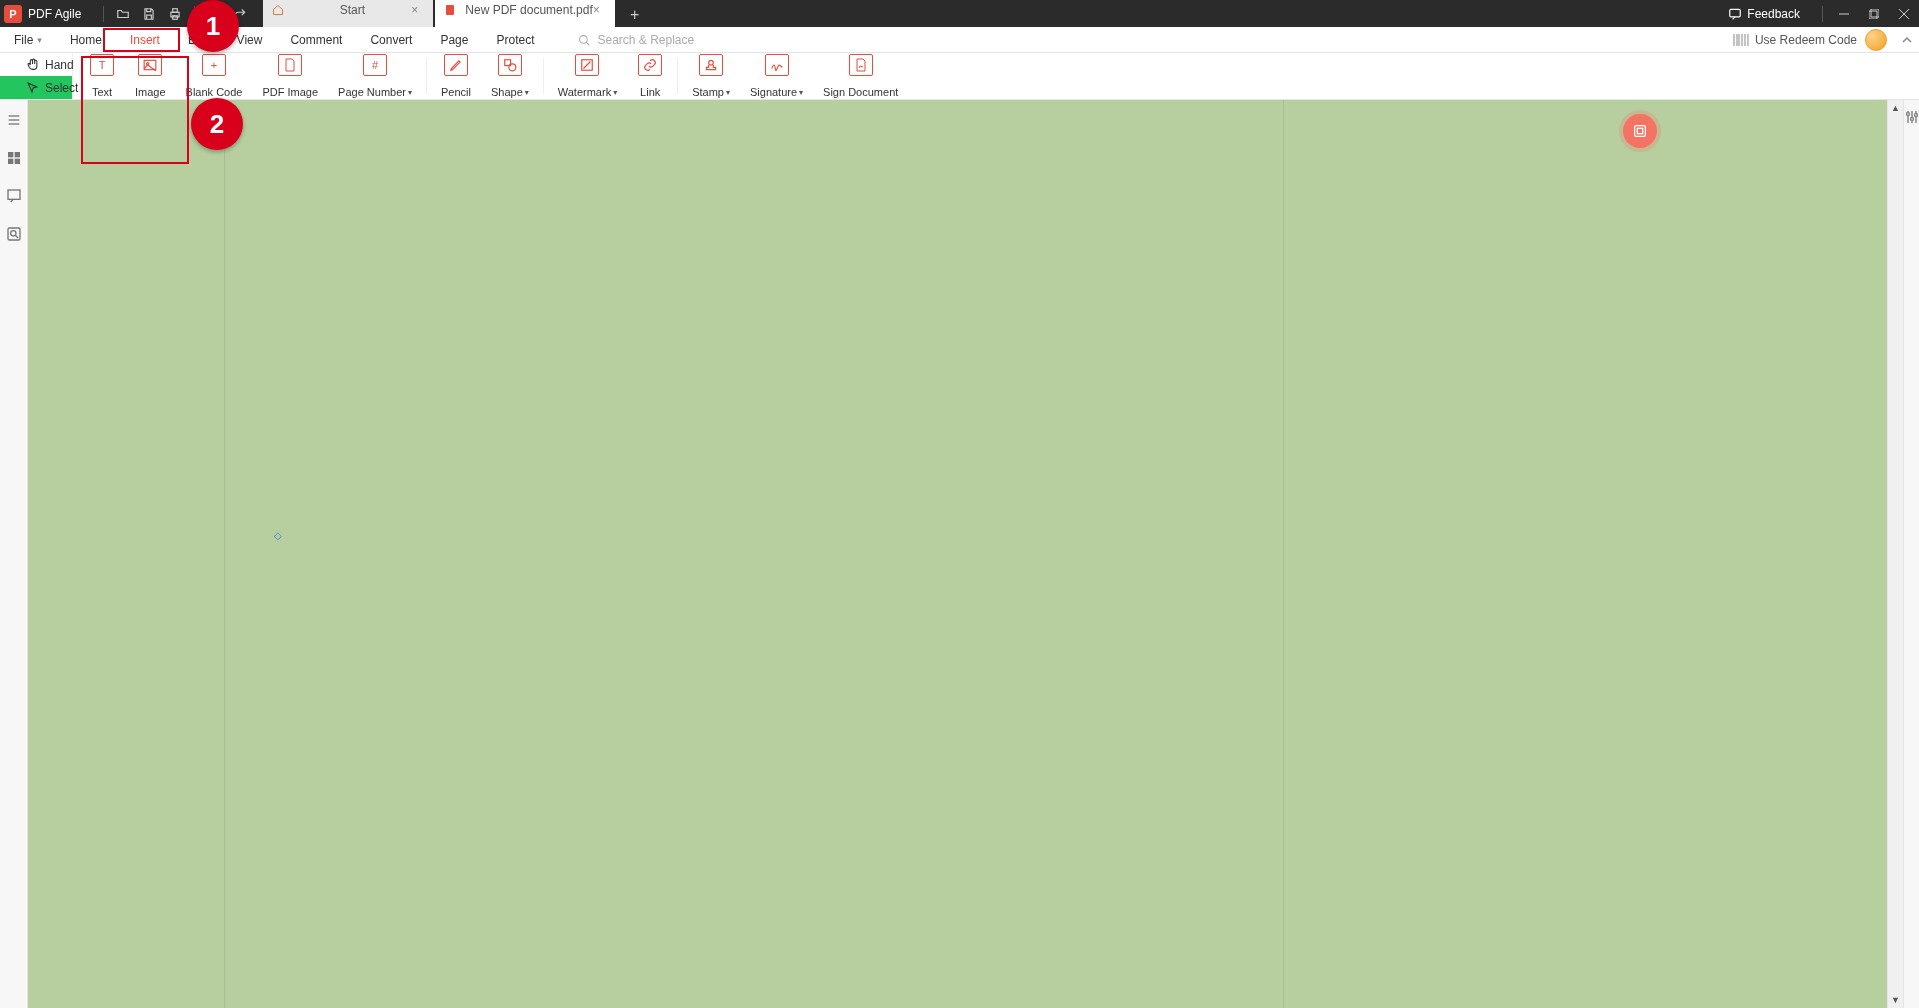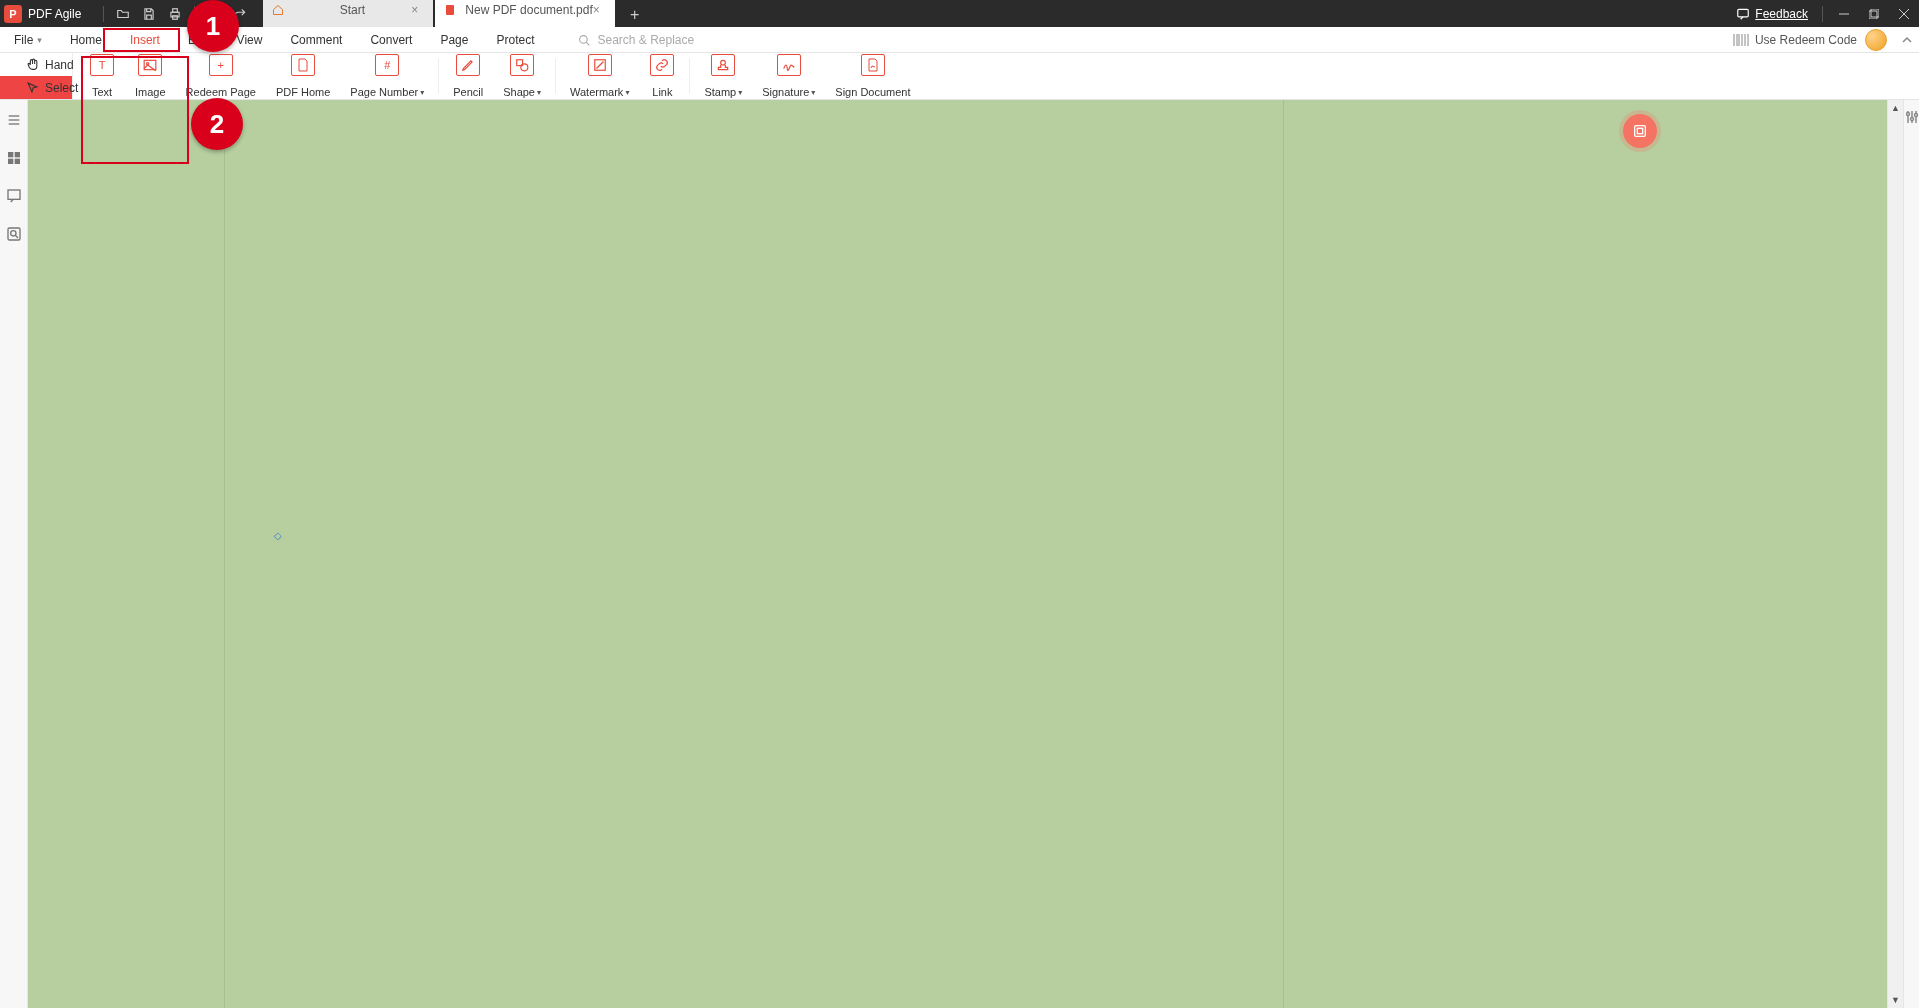--- a/index.html
+++ b/index.html
@@ -12,41 +12,41 @@
 .title-sep { width: 1px; height: 16px; background: #555; margin: 0 6px; }
 .qat-icon { width: 18px; height: 18px; margin: 0 4px; display: flex; align-items: center; justify-content: center; color: #ccc; cursor: pointer; }
 .tabs-container { display: flex; margin-left: 10px; height: 27px; align-items: flex-end; }
 .doc-tab { height: 35px; min-width: 170px; background: #e8e8e8; border-radius: 4px 4px 0 0; margin-right: 2px; display: flex; align-items: center; padding: 0 8px; font-size: 12px; color: #555; position: relative; }
 .doc-tab.active { background: #fff; }
 .doc-tab .tab-icon { width: 14px; height: 14px; margin-right: 8px; display:flex; align-items:center; justify-content:center; }
 .doc-tab .tab-label { flex: 1; text-align: center; }
 .doc-tab .tab-close { width: 14px; color: #888; cursor: pointer; }
 .new-tab-btn { width: 24px; height: 24px; color: #ccc; display:flex; align-items:center; justify-content:center; margin-left: 6px; cursor:pointer; font-size: 16px; }
 .title-right { margin-left: auto; display: flex; align-items: center; height: 100%; }
-.feedback { display: flex; align-items: center; margin-right: 8px; cursor: pointer; text-decoration: underline; }
+.feedback { display: flex; align-items: center; margin-right: 16px; cursor: pointer; }
 .feedback-icon { margin-right: 5px; }
 .win-btn { width: 30px; height: 27px; display:flex; align-items:center; justify-content:center; color:#ccc; cursor:pointer; }
 
 
 .menubar { height: 26px; background: #fff; border-bottom: 1px solid #e5e5e5; display:flex; align-items:center; font-size: 12px; }
 .menu-item { padding: 8px 14px; height: 100%; display:flex; align-items:center; color:#333; cursor:pointer; gap:4px; }
 .menu-item.active { color: #e74c3c; }
 .menu-item .chev { font-size:9px; color:#888; }
 .search-field { margin-left: 30px; display:flex; align-items:flex-end; color:#aaa; font-size:12px; }
 .search-field .si { margin-right: 6px; }
 .menu-right { margin-left:auto; display:flex; align-items:center; height:100%; gap:8px; }
 .redeem { display:flex; align-items:center; gap:6px; color:#555; cursor:pointer; font-size:12px; }
 .avatar { width: 22px; height: 22px; border-radius: 50%; background: radial-gradient(circle at 30% 30%, #ffd38a, #f0a020); border:1px solid #e8a030; cursor: pointer; }
 .collapse-chev { color:#888; cursor:pointer; padding: 0 6px; }
 
 
 .ribbon { height: 47px; background: #fff; border-bottom: 1px solid #e5e5e5; display:flex; align-items:stretch; }
 .ribbon-left { width: 73px; border-right: 1px solid #eee; display:flex; flex-direction:column; }
 .tool-btn { flex:1; display:flex; align-items:center; gap:6px; padding-left:26px; font-size:12px; color:#333; cursor:pointer; }
-.tool-btn.selected { background:#ef4444; }
+.tool-btn.selected { background:#22c55e; }
 .tool-btn .ti { width:14px; display:flex; justify-content:center; }
 .ribbon-items { display:flex; align-items:center; padding-left: 6px; }
 .rib-btn { display:flex; flex-direction:column; align-items:center; justify-content:center; padding: 0 10px; height:100%; cursor:pointer; font-size:11px; color:#333; gap:2px; min-width:46px; }
 .rib-icon { width:24px; height:22px; border:1px solid #e74c3c; border-radius:2px; display:flex; align-items:center; justify-content:center; color:#e74c3c; font-size:11px; }
 .rib-btn .lbl { display:flex; align-items:center; gap:2px;margin-top:8px; }
 .rib-sep { width:1px; height:36px; background:#eee; margin: 0 4px; }
 .drop-caret { font-size:8px; color:#555; }
 
 
 .content { position: absolute; top: 100px; left:0; right:0; bottom:0; display:flex; }
@@ -256,31 +256,31 @@
             <path d="M2 16l6-6 14 10"></path>
           </svg>
       </div>
       <div class="lbl">
           <span>Image</span>
         </div>
     </div>
     <div class="rib-btn">
       <div class="rib-icon">+</div>
       <div class="lbl">
-          <span>Redeem Page</span>
+          <span>Blank Code</span>
         </div>
     </div>
     <div class="rib-btn">
       <div class="rib-icon">
         <svg width="12" height="14" viewBox="0 0 24 28" fill="none" stroke="currentColor" stroke-width="2">
             <path d="M4 2h12l4 4v20H4z"></path>
           </svg>
       </div>
       <div class="lbl">
-          <span>PDF Home</span>
+          <span>PDF Image</span>
         </div>
     </div>
     <div class="rib-btn">
       <div class="rib-icon">#</div>
       <div class="lbl">
           <span>Page Number</span>
           <span class="drop-caret">▾</span>
         </div>
     </div>
     <div class="rib-sep"></div>

